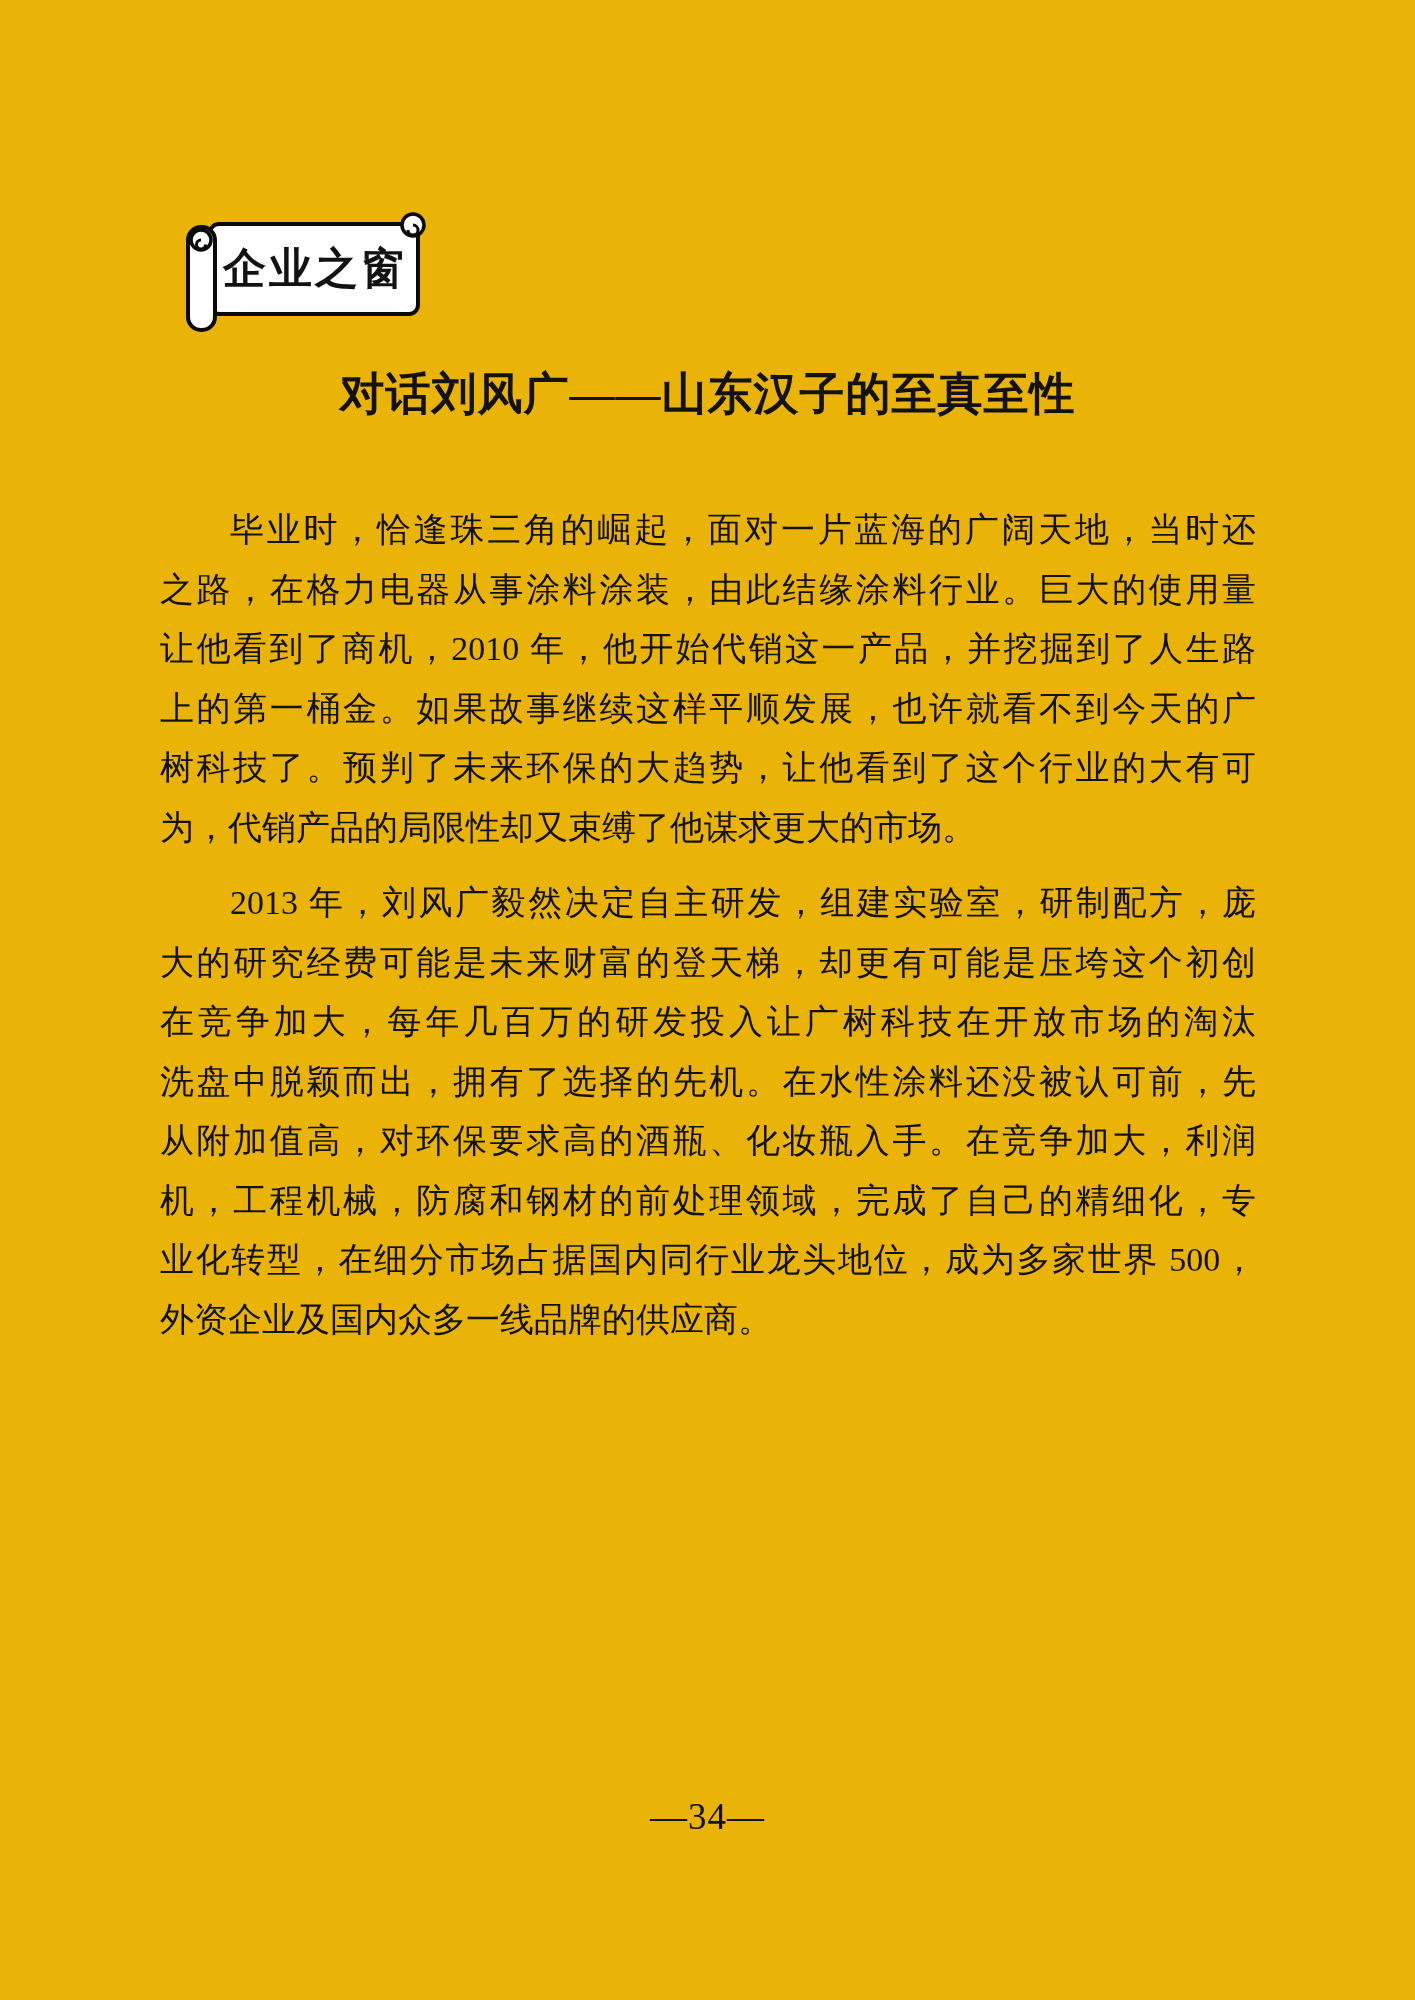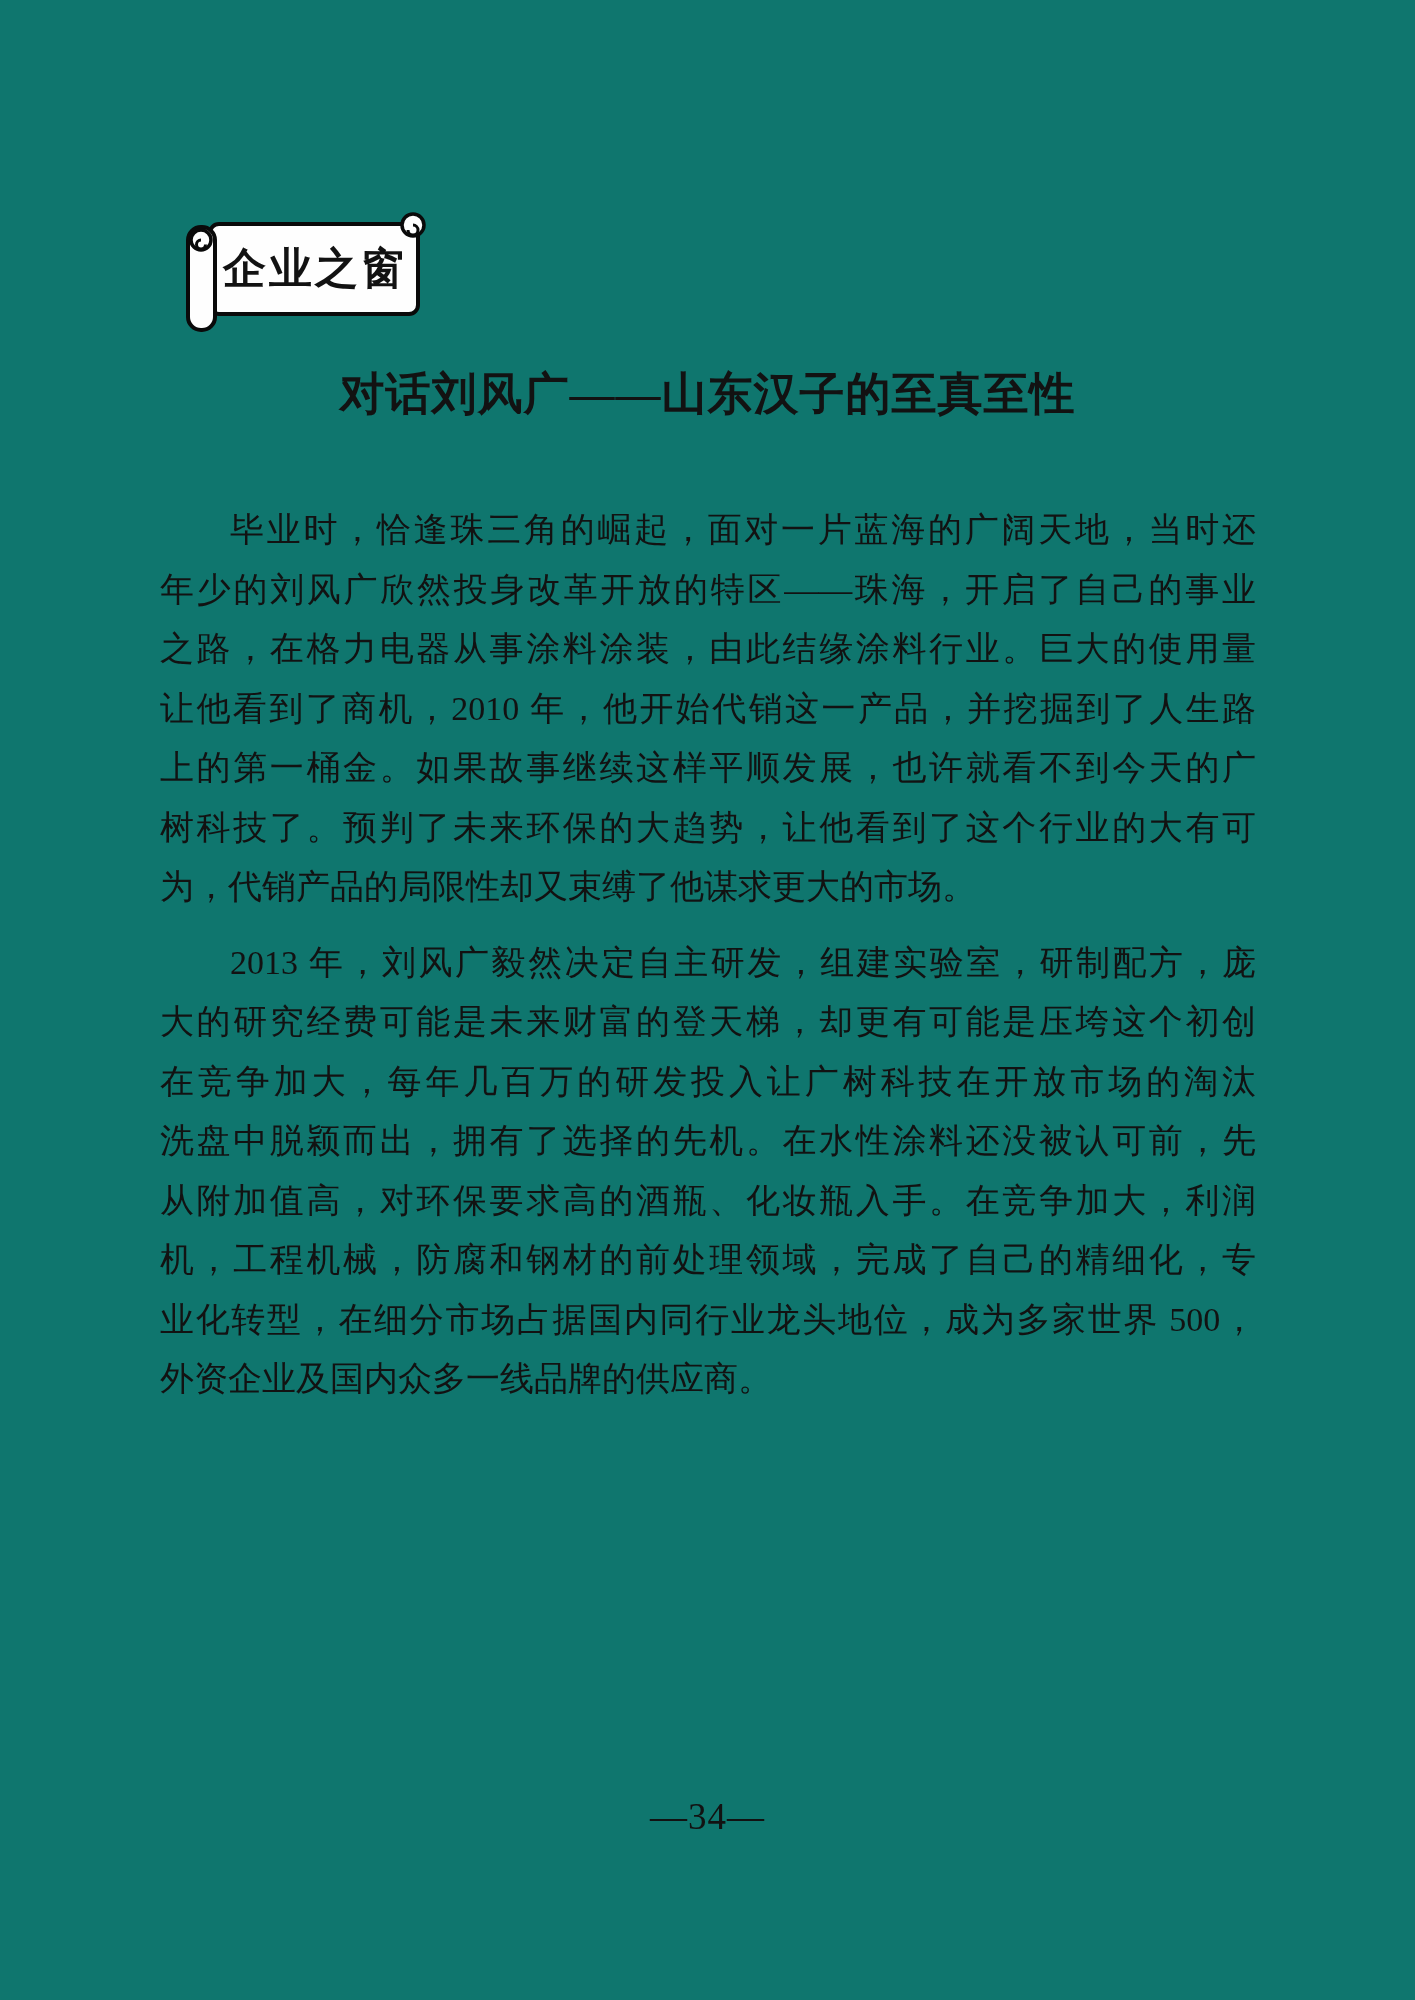--- a/index.html
+++ b/index.html
@@ -1,21 +1,21 @@
 <!DOCTYPE html>
 <html><head>
 <meta charset="utf-8">
 <style>
   html, body { margin: 0; padding: 0; background: #e8e8e8; }
   .page {
     position: relative;
     width: 1415px;
     height: 2000px;
     margin: 0 auto;
-    background: #0f766e;
+    background: #eab308;
     color: #121212;
     font-family: "Liberation Serif", "DejaVu Serif", serif;
     overflow: hidden;
   }
 
   
   .banner {
     position: absolute;
     left: 186px;
     top: 211px;
@@ -102,21 +102,20 @@
       <path d="M 227 14 a 5 5 0 1 1 -5 5" fill="none" stroke="#0a0a0a" stroke-width="3"></path>
     </svg>
     <div class="banner-label">企业之窗</div>
   </div>
 
   <h1 class="title">对话刘风广——山东汉子的至真至性</h1>
 
   <div class="body-text">
       <div class="paragraph">
         <div class="line indent">毕业时，恰逢珠三角的崛起，面对一片蓝海的广阔天地，当时还</div>
-        <div class="line">年少的刘风广欣然投身改革开放的特区——珠海，开启了自己的事业</div>
         <div class="line">之路，在格力电器从事涂料涂装，由此结缘涂料行业。巨大的使用量</div>
         <div class="line">让他看到了商机，2010 年，他开始代销这一产品，并挖掘到了人生路</div>
         <div class="line">上的第一桶金。如果故事继续这样平顺发展，也许就看不到今天的广</div>
         <div class="line">树科技了。预判了未来环保的大趋势，让他看到了这个行业的大有可</div>
         <div class="line last">为，代销产品的局限性却又束缚了他谋求更大的市场。</div>
       </div>
       <div class="paragraph">
         <div class="line indent">2013 年，刘风广毅然决定自主研发，组建实验室，研制配方，庞</div>
         <div class="line">大的研究经费可能是未来财富的登天梯，却更有可能是压垮这个初创</div>
         <div class="line">在竞争加大，每年几百万的研发投入让广树科技在开放市场的淘汰</div>

